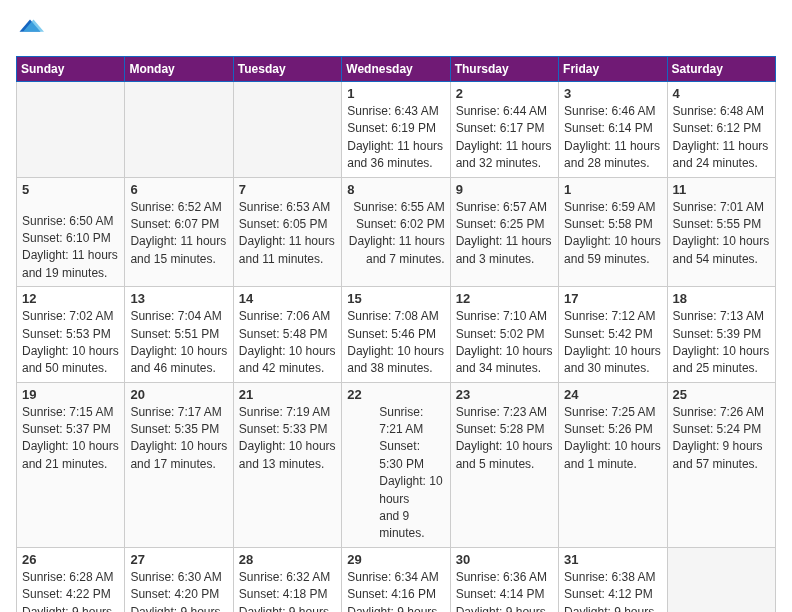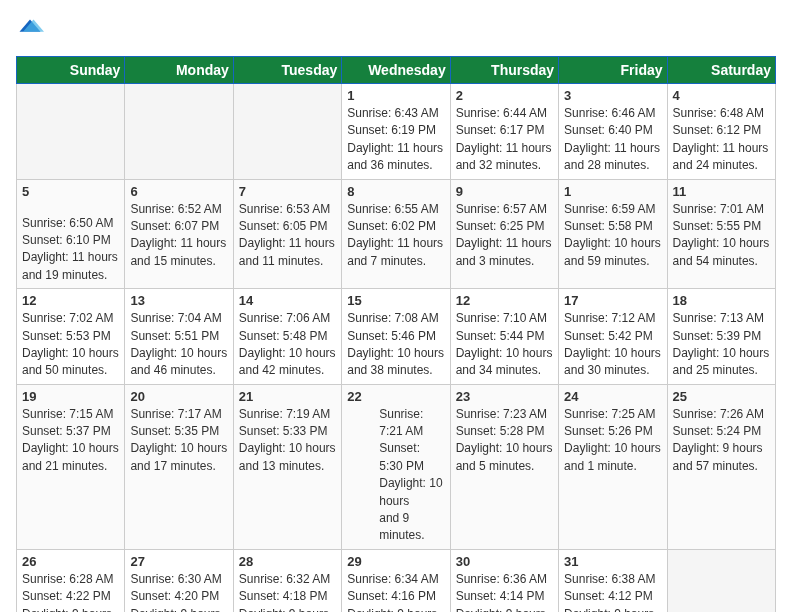--- a/index.html
+++ b/index.html
@@ -44,25 +44,25 @@
     .subtitle {
       font-size: 13px;
       color: #555;
     }
     table {
       width: 100%;
       border-collapse: collapse;
       table-layout: fixed;
     }
     th {
-      background-color: #15803d;
+      background-color: #701a75;
       color: white;
       padding: 5px 4px;
-      font-size: 14px;
-      text-align: right;
+      font-size: 12px;
+      text-align: left;
       border: 1px solid #1565c0;
     }
     td {
       border: 1px solid #ccc;
       vertical-align: top;
       padding: 4px 5px;
       height: 90px;
       font-size: 10.5px;
       color: #333;
       background: #fff;
@@ -130,21 +130,21 @@
         <td>
           <div class="day-number">2</div>
           <div class="day-info" style="white-space: pre-line;">Sunrise: 6:44 AM
 Sunset: 6:17 PM
 Daylight: 11 hours
 and 32 minutes.</div>
         </td>
         <td>
           <div class="day-number">3</div>
           <div class="day-info" style="white-space: pre-line;">Sunrise: 6:46 AM
-Sunset: 6:40 PM
+Sunset: 6:14 PM
 Daylight: 11 hours
 and 28 minutes.</div>
         </td>
         <td>
           <div class="day-number">4</div>
           <div class="day-info" style="white-space: pre-line;">Sunrise: 6:48 AM
 Sunset: 6:12 PM
 Daylight: 11 hours
 and 24 minutes.</div>
         </td>
@@ -166,21 +166,21 @@
         </td>
         <td>
           <div class="day-number">7</div>
           <div class="day-info" style="white-space: pre-line;">Sunrise: 6:53 AM
 Sunset: 6:05 PM
 Daylight: 11 hours
 and 11 minutes.</div>
         </td>
         <td>
           <div class="day-number">8</div>
-          <div class="day-info" style="white-space: pre-line;">Sunrise: 6:55 AM
+          <div class="day-info" style="white-space: pre-line; text-align: right;">Sunrise: 6:55 AM
 Sunset: 6:02 PM
 Daylight: 11 hours
 and 7 minutes.</div>
         </td>
         <td>
           <div class="day-number">9</div>
           <div class="day-info" style="white-space: pre-line;">Sunrise: 6:57 AM
 Sunset: 6:25 PM
 Daylight: 11 hours
 and 3 minutes.</div>
@@ -225,21 +225,21 @@
         <td>
           <div class="day-number">15</div>
           <div class="day-info" style="white-space: pre-line;">Sunrise: 7:08 AM
 Sunset: 5:46 PM
 Daylight: 10 hours
 and 38 minutes.</div>
         </td>
         <td>
           <div class="day-number">12</div>
           <div class="day-info" style="white-space: pre-line;">Sunrise: 7:10 AM
-Sunset: 5:44 PM
+Sunset: 5:02 PM
 Daylight: 10 hours
 and 34 minutes.</div>
         </td>
         <td>
           <div class="day-number">17</div>
           <div class="day-info" style="white-space: pre-line;">Sunrise: 7:12 AM
 Sunset: 5:42 PM
 Daylight: 10 hours
 and 30 minutes.</div>
         </td>

